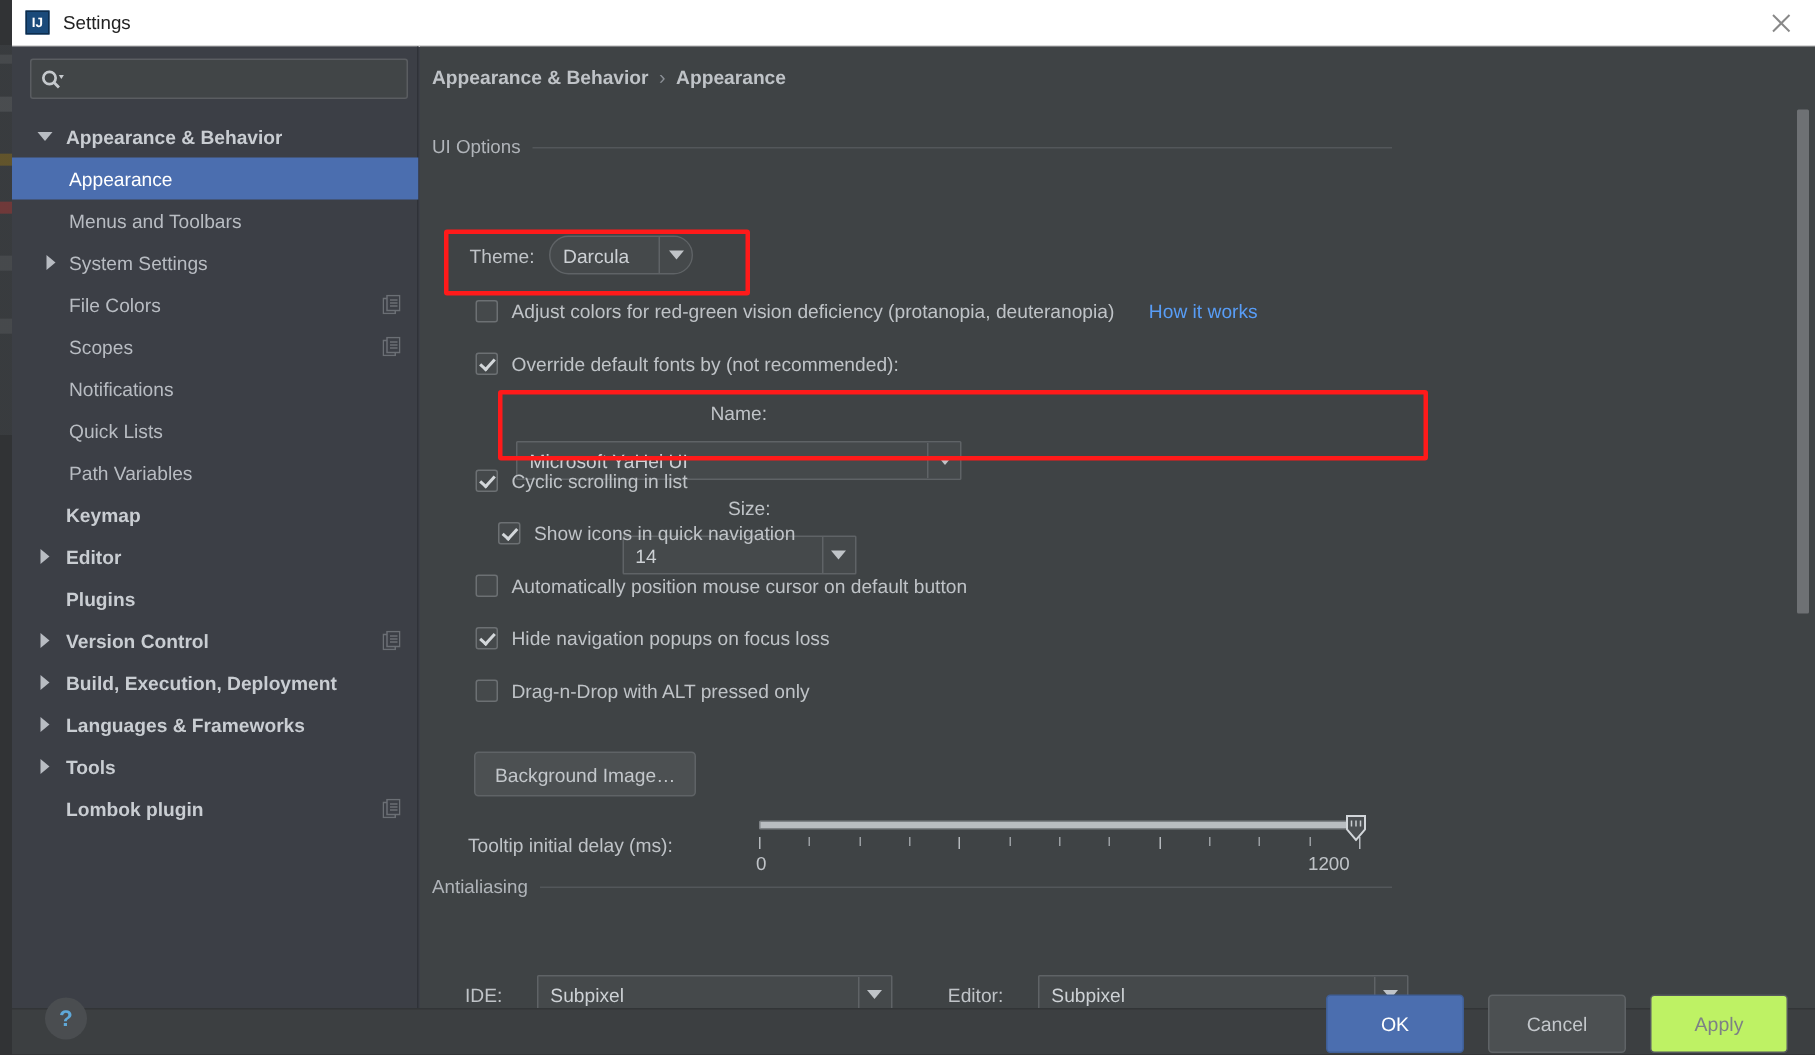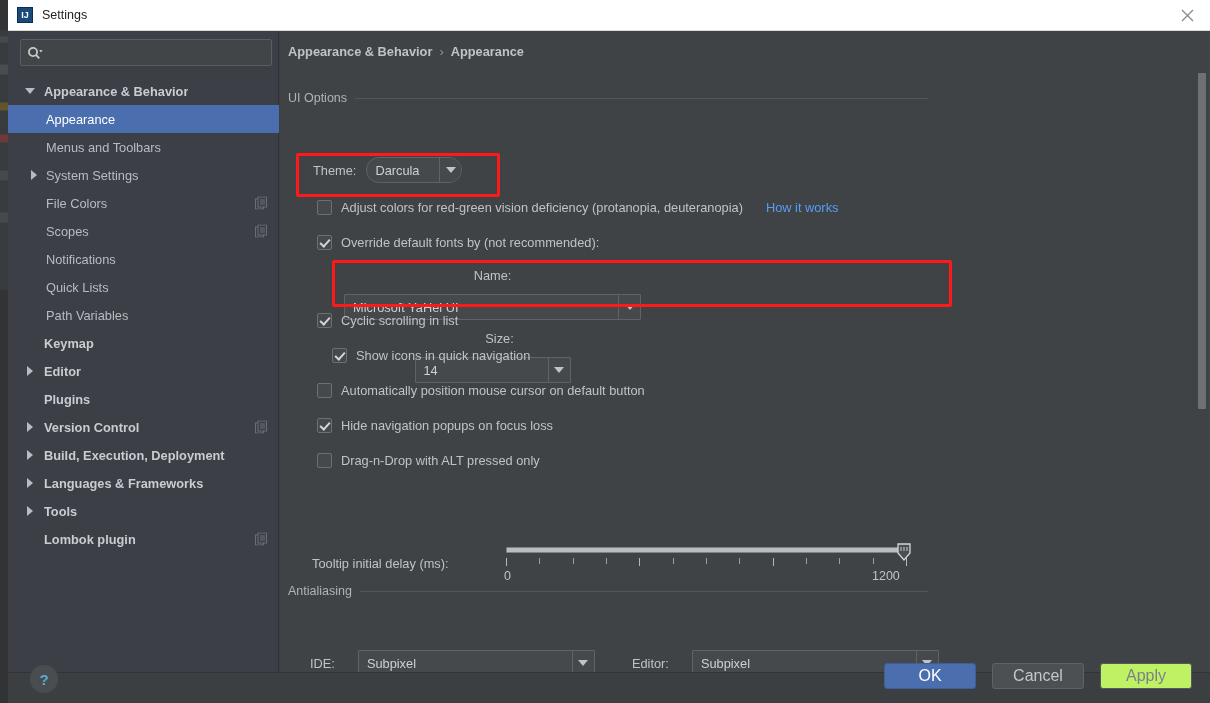--- a/index.html
+++ b/index.html
@@ -253,22 +253,22 @@
   }
   .help-btn {
     position: absolute; left: 22px; top: -8px;
     width: 28px; height: 28px; border-radius: 50%;
     background: #4a4d50;
     display: flex; align-items: center; justify-content: center;
     color: #5fa8d8; font-size: 15px; font-weight: bold;
     font-family: "Liberation Sans", sans-serif; cursor: default;
   }
   .dlg-btn {
-    position: absolute; top: -10px; height: 26px;
-    border-radius: 3px; font-size: 16px;
+    position: absolute; top: -10px; height: 39px;
+    border-radius: 3px; font-size: 13px;
     display: flex; align-items: center; justify-content: center;
     font-family: "Liberation Sans", sans-serif; cursor: default;
   }
   .dlg-btn.ok {
     background: #4b6eaf; border: 1px solid #3f5e96; color: #ffffff;
     left: 876px; width: 92px;
   }
   .dlg-btn.cancel {
     background: #4c5052; border: 1px solid #5f6366; color: #c3c7cb;
     left: 984px; width: 92px;
@@ -494,20 +494,21 @@
           <div class="cbrow" style="left: 37px; top: 349px;">
             <span class="cbox checked"></span>
             <span>Hide navigation popups on focus loss</span>
           </div>
           <div class="cbrow" style="left: 37px; top: 384px;">
             <span class="cbox"></span>
             <span>Drag-n-Drop with ALT pressed only</span>
           </div>
         </div>
 
+      <button class="btn-plain" style="position:absolute; left:36px; top:432px;">Background Image…</button>
 
       <div class="lbl" style="position:absolute; left:32px; top:487px;">Tooltip initial delay (ms):</div>
       <div class="slider-wrap" style="left:226px; top:478px; width:410px; height:48px;">
         <div class="slider-track"></div>
         <div id="slider-ticks">
             <span class="tick major" style="left: 0px;"></span>
             <span class="tick" style="left: 33.3333px;"></span>
             <span class="tick" style="left: 66.6667px;"></span>
             <span class="tick" style="left: 100px;"></span>
             <span class="tick major" style="left: 133.333px;"></span>

